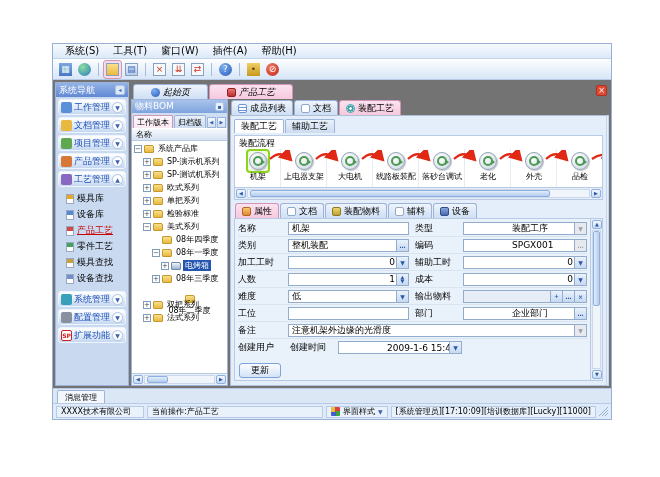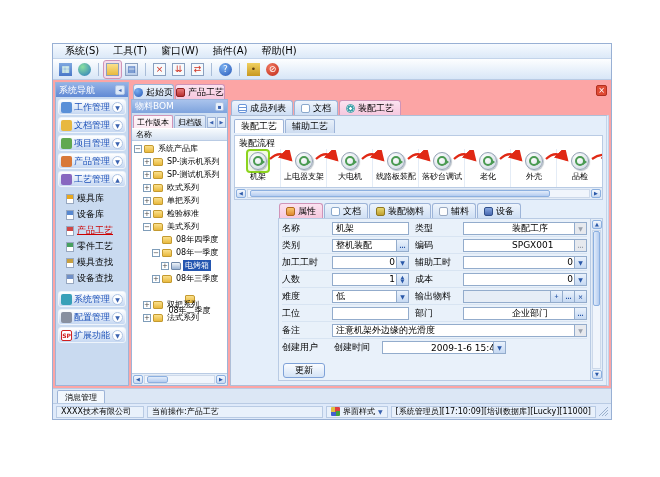--- a/index.html
+++ b/index.html
@@ -1,19 +1,19 @@
 <!DOCTYPE html>
 <html><head>
 <meta charset="utf-8">
 <style>
   html,body{margin:0;padding:0;width:660px;height:477px;background:#fff;overflow:hidden;
     font-family:"DejaVu Sans","Liberation Sans",sans-serif;font-size:11px;color:#000;}
   *{box-sizing:border-box;}
   #app{position:absolute;left:52px;top:43px;width:560px;height:377px;
-    border:1px solid #98b0d4;background:#fca5a5;display:flex;flex-direction:column;}
+    border:1px solid #98b0d4;background:#737373;display:flex;flex-direction:column;}
 
   
   .menubar{height:15px;display:flex;align-items:center;gap:2px;padding:0 6px;
     background:linear-gradient(#f6faff,#dce9f8);border-bottom:1px solid #c3d4ea;font-size:10px;}
   .menu-item{padding:0 6px;white-space:nowrap;}
   .toolbar{height:21px;display:flex;align-items:center;gap:2px;padding:0 4px;
     background:linear-gradient(#fdfeff,#d8e6f7);border-bottom:1px solid #b9cbe4;}
   .tbtn{width:17px;height:17px;border-radius:2px;display:flex;align-items:center;justify-content:center;}
   .tbtn.active{background:#f5dcea;outline:1px solid #cf94b8;}
   .tbtn .g{width:13px;height:13px;display:flex;align-items:center;justify-content:center;font-size:9px;line-height:13px;}
@@ -36,22 +36,22 @@
     border:1px solid #aec4e4;color:#3a62b0;font-size:6px;line-height:9px;text-align:center;}
   .sb-items{display:flex;flex-direction:column;gap:1px;padding:2px 0 3px 8px;}
   .sb-item{height:15px;display:flex;align-items:center;gap:3px;font-size:9px;}
   .pg{width:8px;height:10px;background:#fff;border:1px solid #98a8c0;flex:none;position:relative;}
   .pg i{position:absolute;left:0;top:0;right:0;height:4px;display:block;}
   .sb-item .lab.active{color:#c00;text-decoration:underline;}
 
   
   .rightcol{flex:1;display:flex;flex-direction:column;min-width:0;}
   .doctabs{height:17px;flex:none;display:flex;align-items:flex-end;gap:1px;padding:0 14px 0 2px;position:relative;}
-  .dtab{height:15px;display:flex;align-items:center;gap:3px;padding:0 0;border:1px solid #9db4d8;
-    border-bottom:none;border-radius:3px 3px 0 0;background:linear-gradient(#eef4fc,#cfdff4);font-size:9px;}
+  .dtab{height:15px;display:flex;align-items:center;gap:3px;padding:0 17px;border:1px solid #9db4d8;
+    border-bottom:none;border-radius:3px 3px 0 0;background:linear-gradient(#eef4fc,#cfdff4);font-size:9px;font-style:italic;}
   .dtab.active{background:linear-gradient(#fbe3f0,#f6c8de);border-color:#cf94b8;}
   .dt-close{position:absolute;right:2px;top:3px;width:11px;height:11px;background:#e04a34;border:1px solid #b03020;
     border-radius:2px;color:#fff;font-size:8px;line-height:9px;text-align:center;}
   .rightrow{flex:1;display:flex;gap:2px;min-height:0;}
 
   
   .bompanel{width:97px;flex:none;display:flex;flex-direction:column;background:#dce8f6;border:1px solid #9db4d8;}
   .bom-head{height:13px;flex:none;background:linear-gradient(#a9c3ec,#7ea3dd);color:#fff;font-size:9px;
     display:flex;align-items:center;padding:0 3px;}
   .bom-pin{margin-left:auto;width:9px;height:9px;background:#e8f0fa;border:1px solid #aec4e4;border-radius:2px;
@@ -103,21 +103,21 @@
   .fnode.selected .ring{border-color:#8cd41e;background:#f2fae6;}
   .stepicon{width:18px;height:18px;border-radius:50%;position:relative;flex:none;
     background:radial-gradient(circle at 35% 30%,#fff,#ccd6e2);border:1px solid #93a2b4;
     box-shadow:1px 1px 1px rgba(60,80,100,.35);}
   .stepicon::after{content:"";position:absolute;inset:3px;border-radius:50%;border:2px solid #4a9a52;}
   .stepicon::before{content:"";position:absolute;right:1px;top:6px;z-index:1;
     border-left:4px solid #4a9a52;border-top:3px solid transparent;border-bottom:3px solid transparent;}
   .flab2{margin-top:-2px;white-space:nowrap;}
   .flow-svg{position:absolute;left:0;top:1px;pointer-events:none;}
 
-  .formgroup{flex:1;display:flex;flex-direction:column;min-height:0;margin-left:44px;}
+  .formgroup{flex:1;display:flex;flex-direction:column;min-height:0;}
   .ftabs{height:16px;flex:none;display:flex;gap:1px;align-items:flex-end;padding:0 1px;}
   .formbody{flex:1;border:1px solid #b9cbe4;background:#e9f1fa;display:flex;min-height:0;overflow:hidden;}
   .fieldscol{flex:1;display:flex;flex-direction:column;min-width:0;}
   .fields{flex:1;padding:1px 3px 0;display:flex;flex-direction:column;overflow:hidden;}
   .frow{display:flex;align-items:center;height:17px;flex:none;border-bottom:1px solid #d8e4f2;gap:4px;font-size:9px;}
   .flabel{width:46px;flex:none;white-space:nowrap;overflow:hidden;}
   .flabel.r{width:44px;margin-left:2px;}
   .fld{flex:1;height:13px;background:#fff;border:1px solid #93accc;display:flex;align-items:center;
     padding:0 0 0 3px;font-size:9px;min-width:0;}
   .fld.fixed{width:124px;flex:none;padding-left:48px;}

